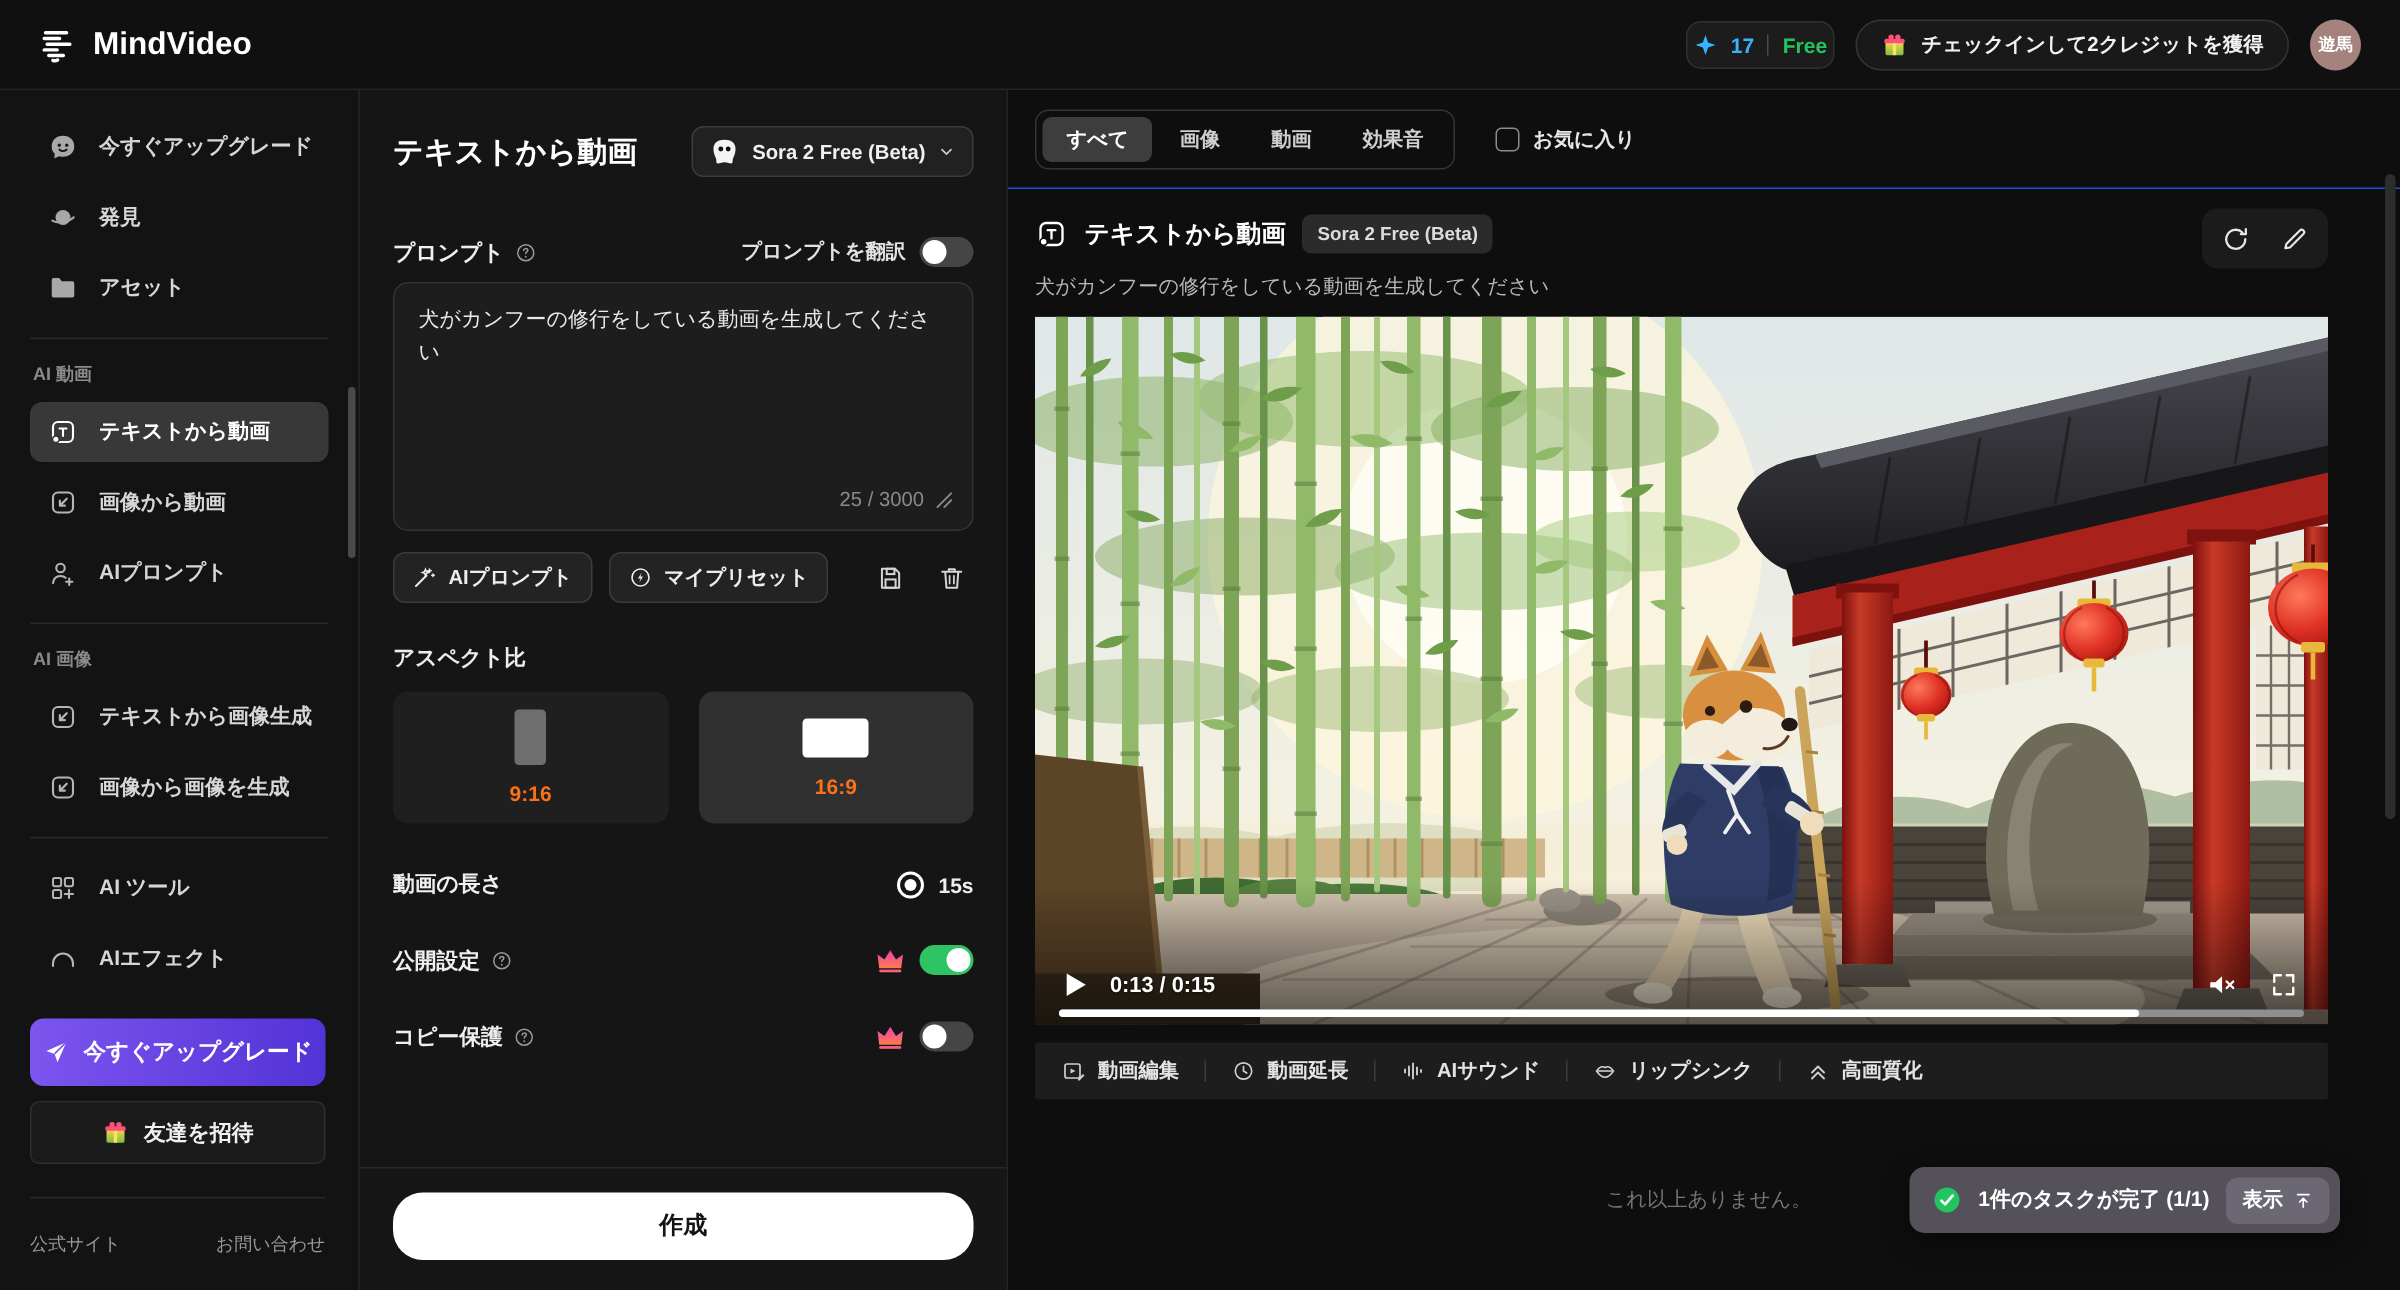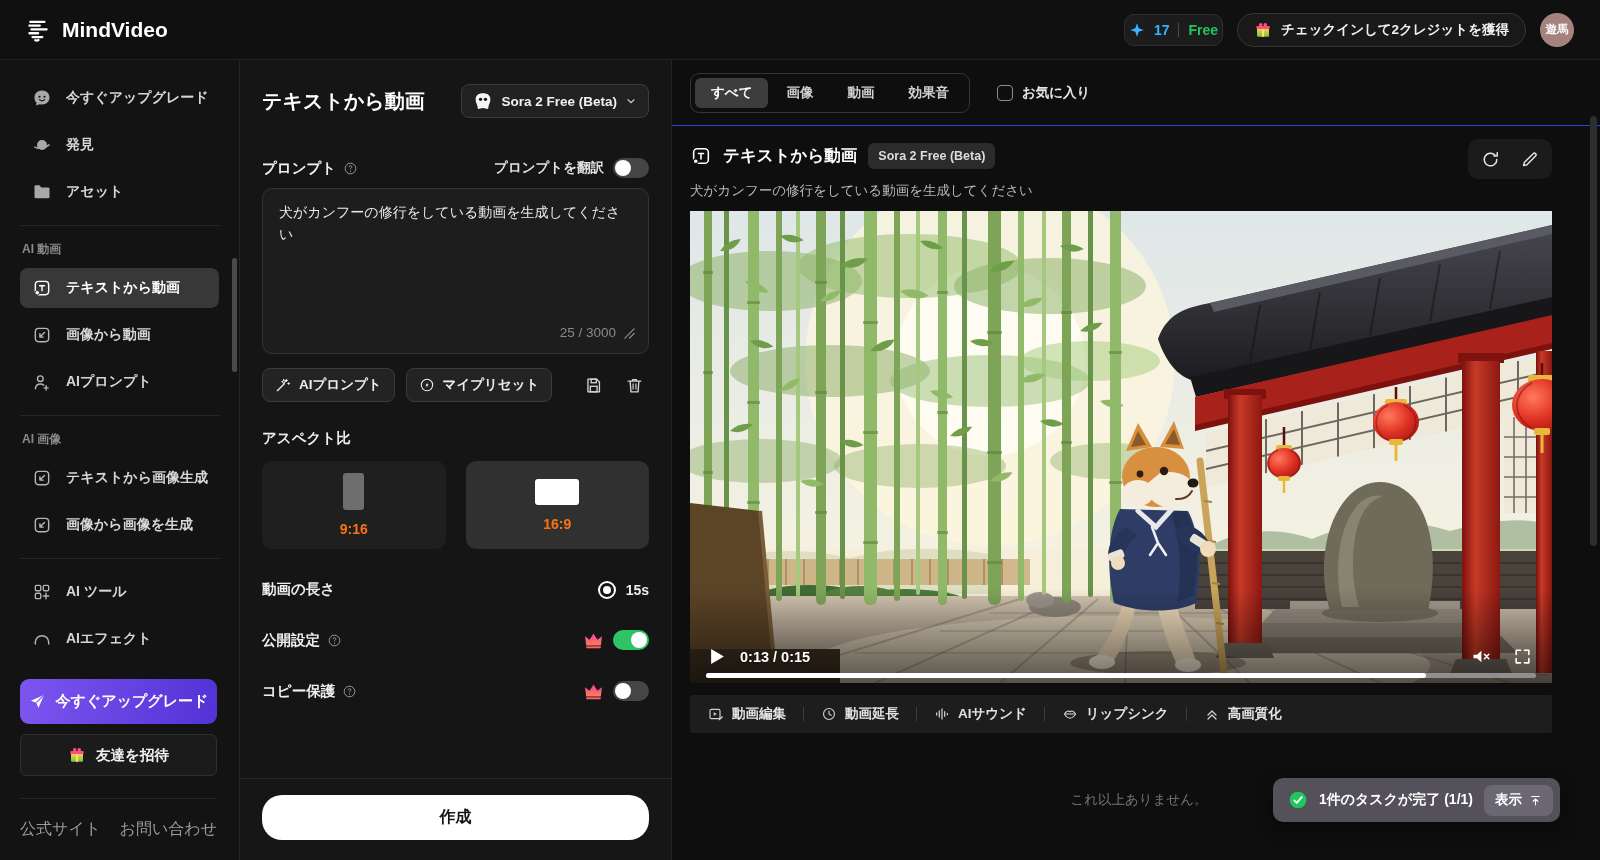--- a/index.html
+++ b/index.html
@@ -29,21 +29,21 @@
   .side-item.active{background:#383838;color:#fff}
   .side-sec{font-size:12px;color:#8a8a8a;margin:15px 0 10px 2px;font-weight:600}
   .side-div{border-top:1px solid #272727;margin:13px 0}
   .upgrade-btn{position:absolute;left:20px;right:22px;bottom:136px;height:45px;border-radius:9px;
     background:linear-gradient(93deg,#7d55ef,#5233d6);display:flex;align-items:center;justify-content:center;
     gap:10px;font-size:15px;font-weight:700;color:#fff;cursor:pointer;z-index:3}
   .invite-btn{position:absolute;left:20px;right:22px;bottom:84px;height:42px;border-radius:6px;
     background:#1b1b1b;border:1px solid #2f2f2f;display:flex;align-items:center;justify-content:center;
     gap:10px;font-size:14.5px;font-weight:700;color:#f0f0f0;cursor:pointer;z-index:3}
   .side-footer{position:absolute;left:20px;right:22px;bottom:0;height:62px;border-top:1px solid #272727;
-    display:flex;align-items:center;justify-content:space-between;color:#9a9a9a;font-size:16px;background:#131313;z-index:3}
+    display:flex;align-items:center;justify-content:space-between;color:#9a9a9a;font-size:12px;background:#131313;z-index:3}
   .side-footer span{cursor:pointer}
   .side-scroll{position:absolute;right:2px;top:198px;width:5px;height:114px;background:#4a4a4a;border-radius:3px;z-index:4}
   
   .composer{position:absolute;top:60px;left:240px;width:432px;bottom:0;background:#151515;
     border-right:1px solid #242424;padding:24px 22px 0;z-index:10}
   .comp-head{display:flex;align-items:center;justify-content:space-between}
   .comp-title{font-size:20px;font-weight:700;color:#fff}
   .model-btn{height:34px;background:#212121;border:1px solid #3c3c3c;border-radius:8px;display:flex;
     align-items:center;gap:8px;padding:0 11px;font-size:13.5px;font-weight:700;color:#f0f0f0;cursor:pointer}
   .prompt-row{margin-top:40px;display:flex;align-items:center;justify-content:space-between}

